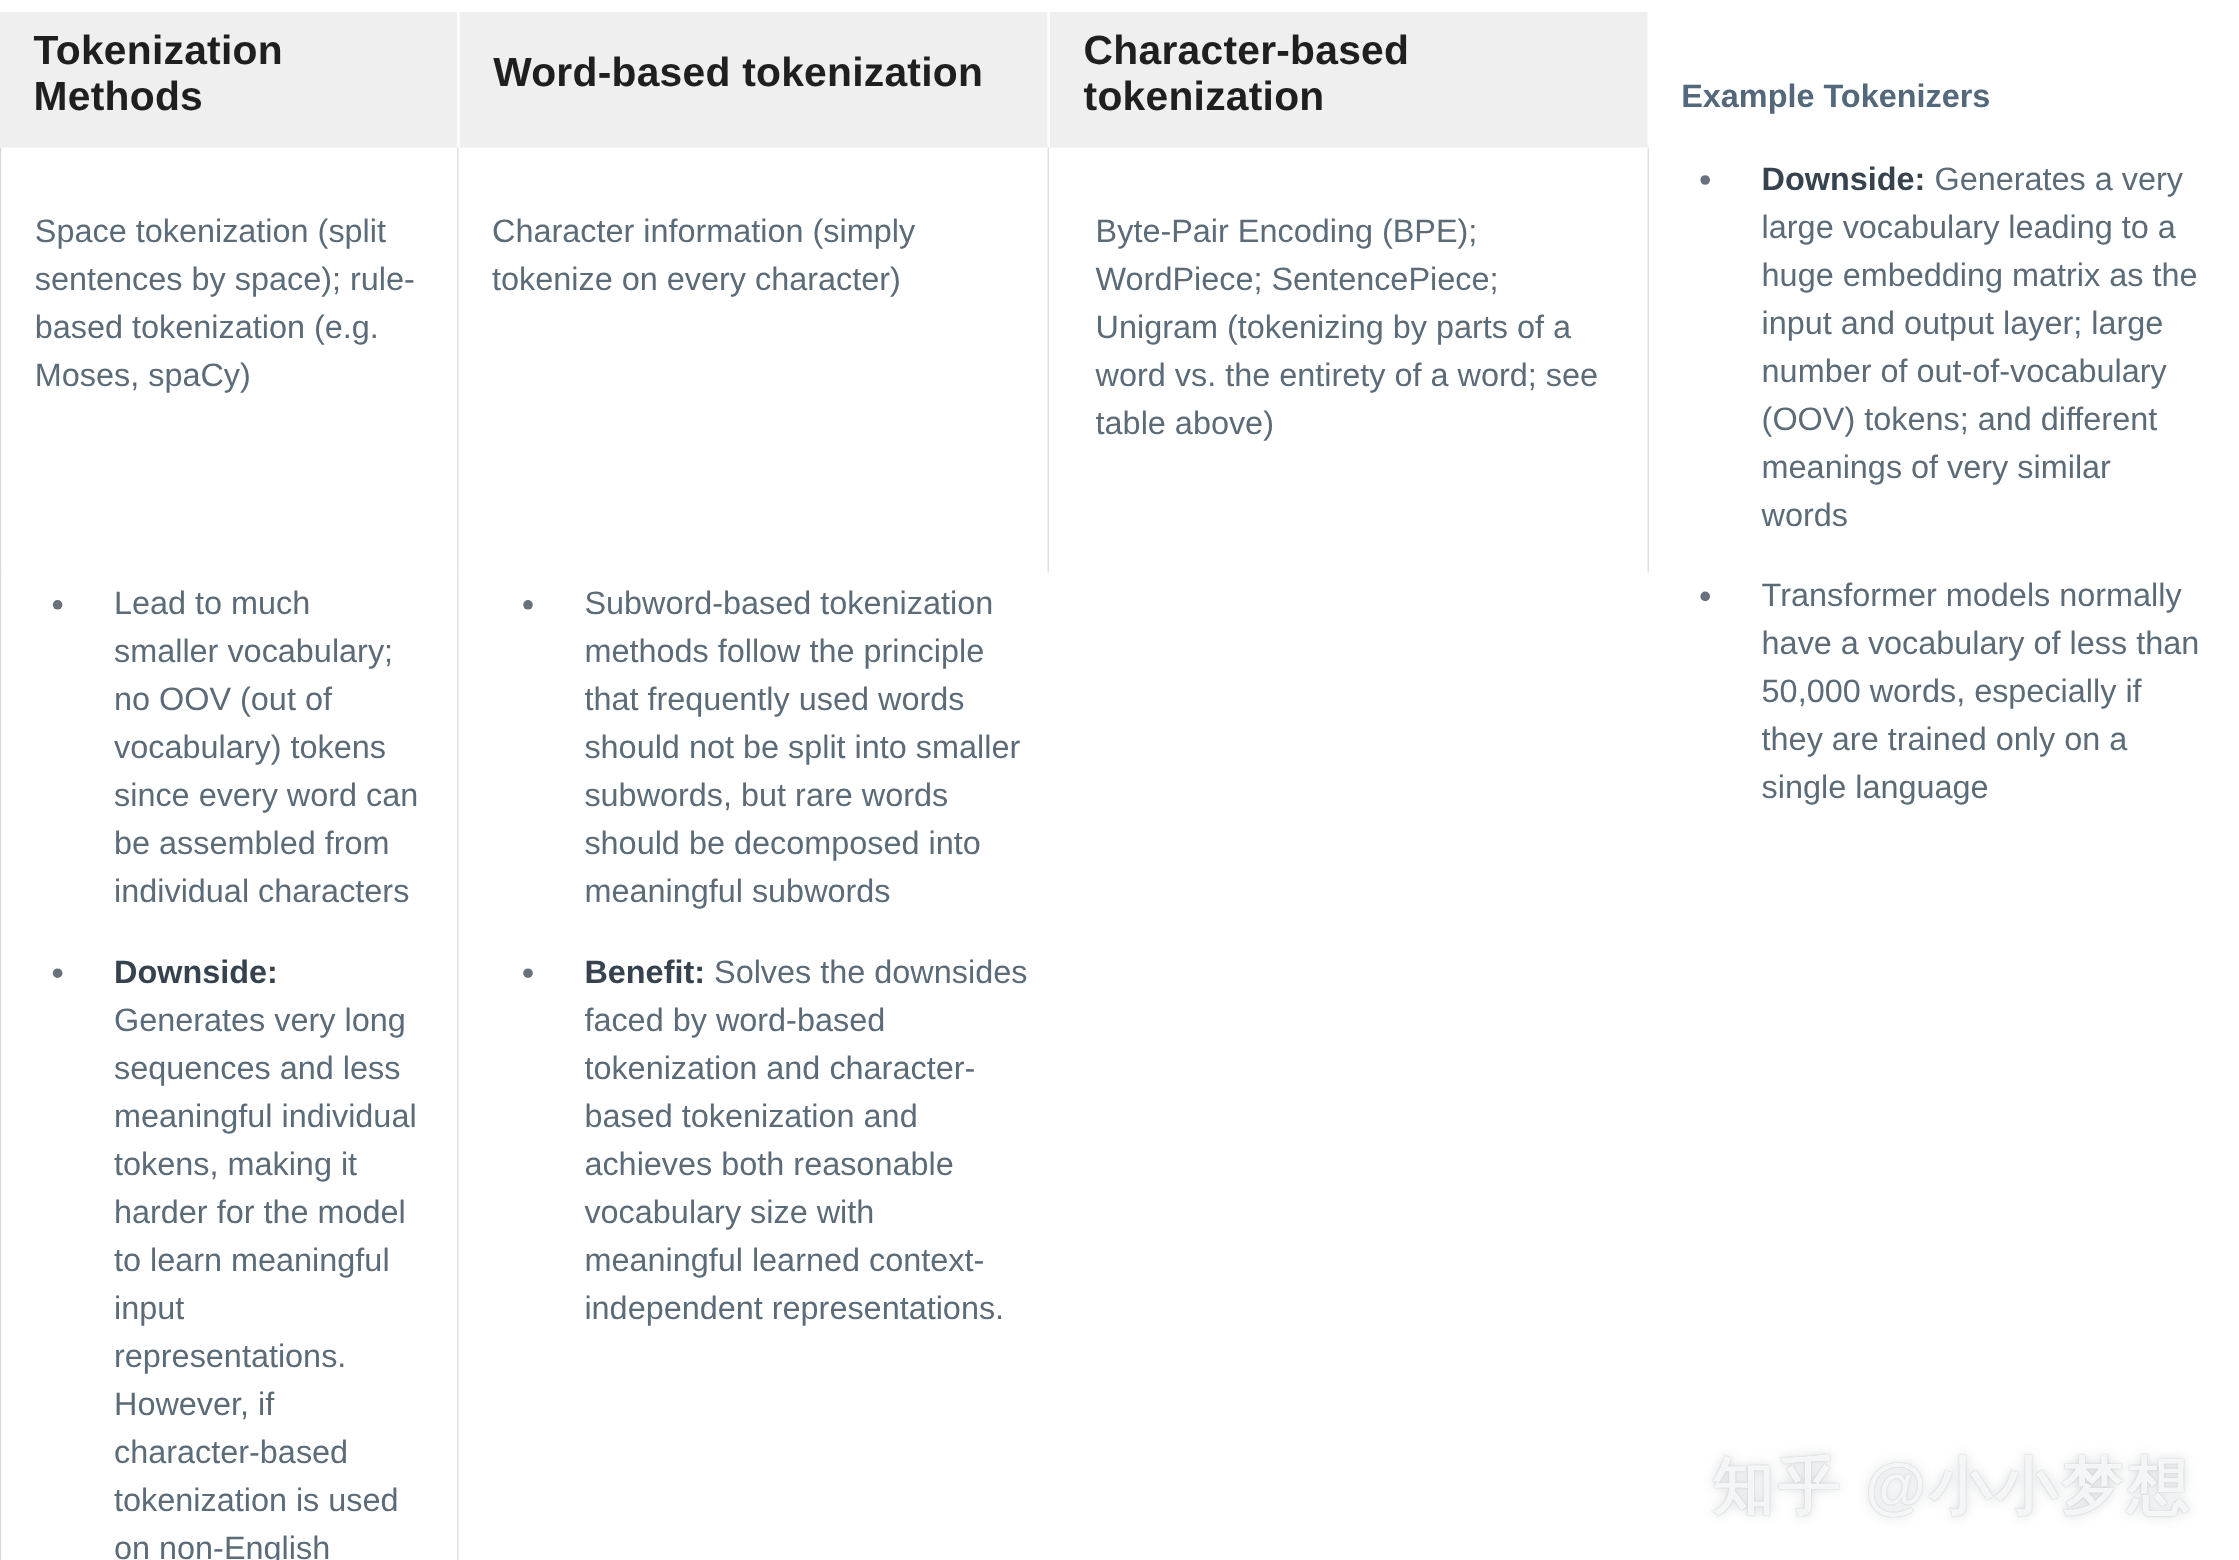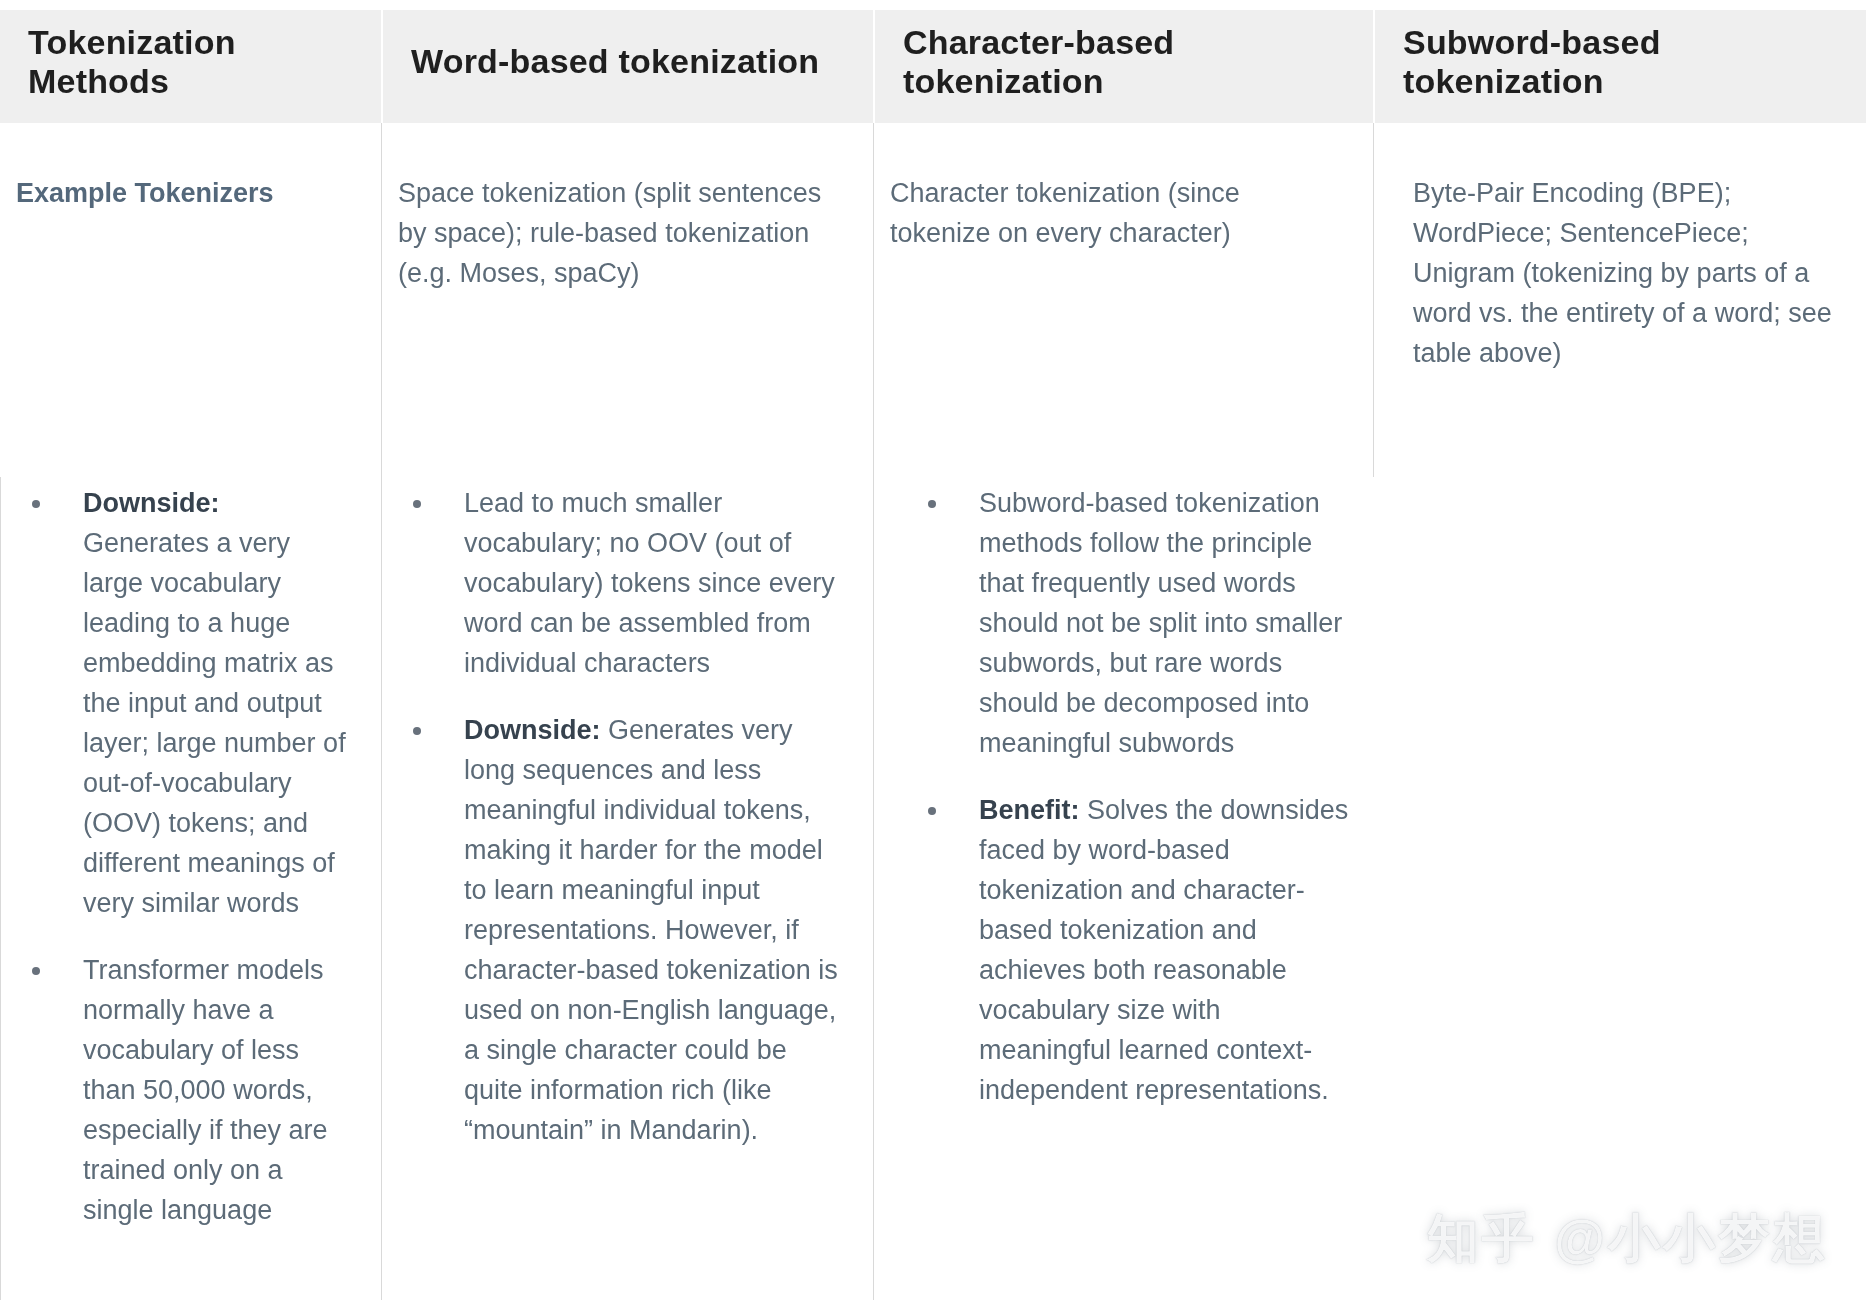--- a/index.html
+++ b/index.html
@@ -30,21 +30,21 @@
     color:#1f1f1f;
     letter-spacing:.2px;
   }
   .hcell.gap { border-left:2px solid #ffffff; }
 
   
   .bcell {
     font-size:27px;
     line-height:40px;
     color:#5c6b78;
-    padding-left:16px;
+    padding-left:28px;
     padding-right:28px;
   }
   .bcell.vline { border-left:1px solid #d9d9d9; }
   .bcell.c3 { padding-left:39px; padding-right:16px; }
 
   .ex { padding-top:50px; }
   .co { padding-top:6px; }
 
   .rowlabel {
     font-weight:bold;
@@ -81,25 +81,24 @@
 </style>
 </head>
 <body>
 
 <div class="page">
   <div class="table">
 
     <div class="hcell">Tokenization Methods</div>
     <div class="hcell gap">Word-based tokenization</div>
     <div class="hcell gap">Character-based tokenization</div>
-    <div class="hcell gap">Subword-based tokenization</div>
 
     <div class="bcell ex rowlabel">Example Tokenizers</div>
     <div class="bcell ex vline">Space tokenization (split sentences by space); rule-based tokenization (e.g. Moses, spaCy)</div>
-    <div class="bcell ex vline">Character tokenization (since tokenize on every character)</div>
+    <div class="bcell ex vline">Character information (simply tokenize on every character)</div>
     <div class="bcell ex vline c3">Byte-Pair Encoding (BPE); WordPiece; SentencePiece; Unigram (tokenizing by parts of a word vs. the entirety of a word; see table above)</div>
 
 
     <div class="bcell co vline">
       <div class="bullet-item">
         <span class="lead">Downside:</span>
         <span>Generates a very large vocabulary leading to a huge embedding matrix as the input and output layer; large number of out-of-vocabulary (OOV) tokens; and different meanings of very similar words</span>
       </div>
       <div class="bullet-item">
         <span class="lead"></span>

